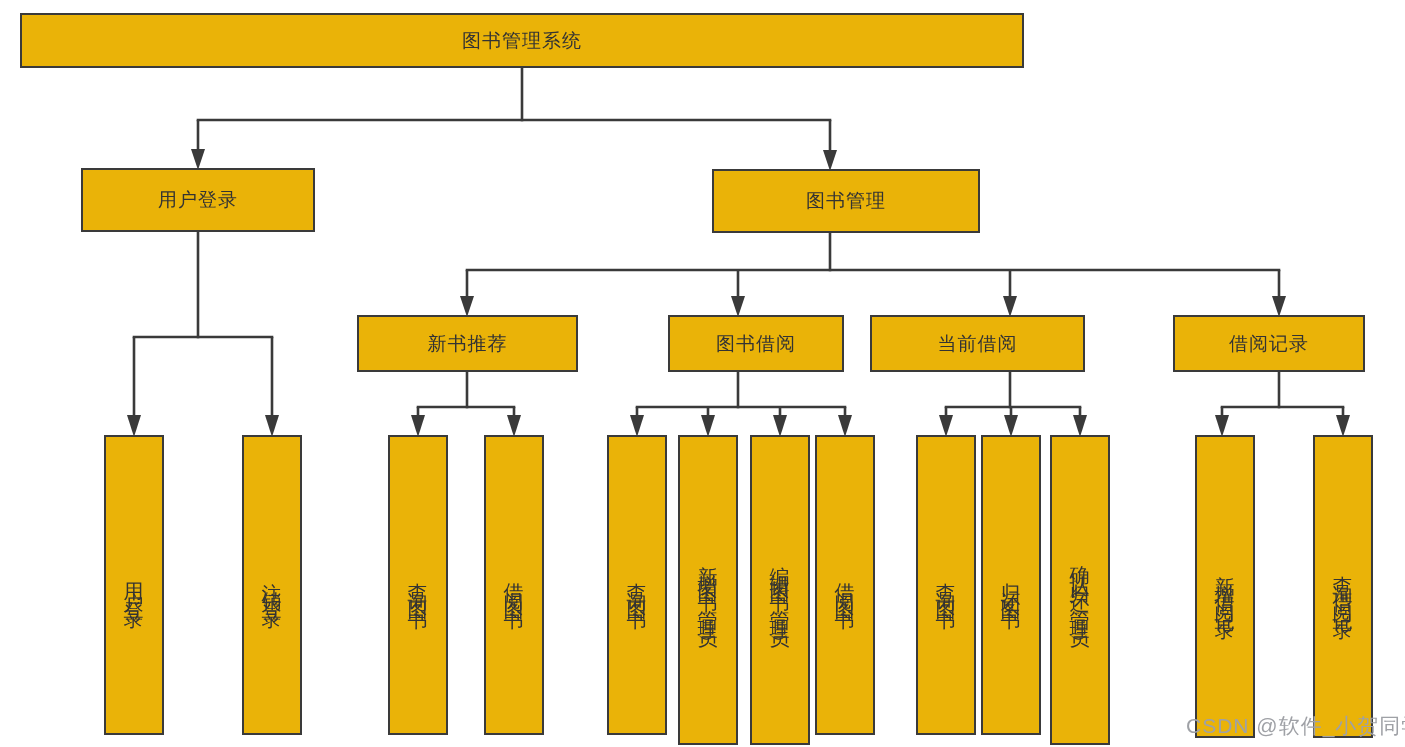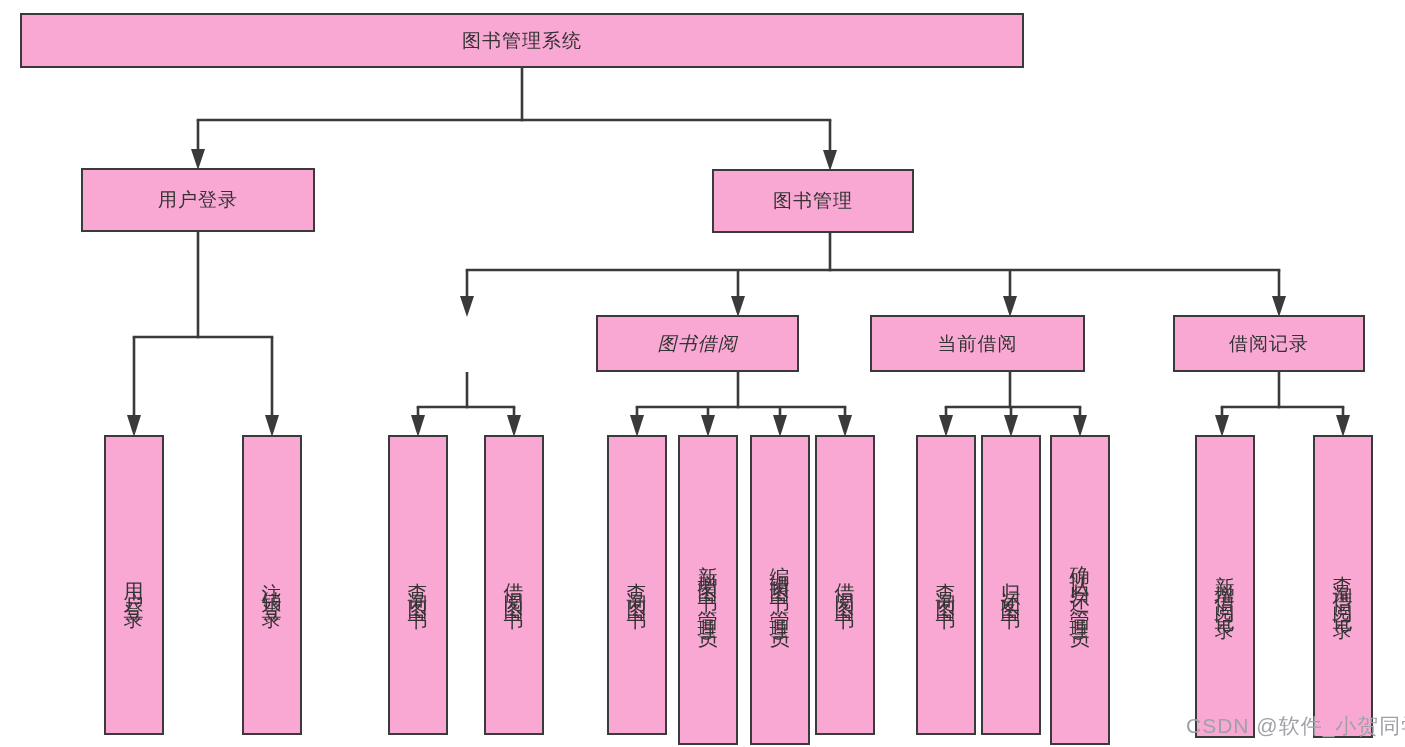--- a/index.html
+++ b/index.html
@@ -17,21 +17,21 @@
   }
   svg.connectors {
     position: absolute;
     left: 0; top: 0;
     width: 1405px; height: 747px;
     z-index: 0;
   }
   .box {
     position: absolute;
     box-sizing: border-box;
-    background: #f9a8d4;
+    background: #eab308;
     border: 2.5px solid #3a3a3a;
     color: #333333;
     display: flex;
     align-items: center;
     justify-content: center;
     z-index: 1;
   }
   .hlabel {
     font-size: 19px;
     letter-spacing: 1px;
@@ -42,23 +42,23 @@
     writing-mode: vertical-rl;
     text-orientation: mixed;
     font-size: 20px;
     line-height: 1;
     letter-spacing: 9px;
     white-space: nowrap;
   }
   
   #n-root  { left: 20px;   top: 13px;  width: 1004px; height: 55px; }
   #n-login { left: 81px;   top: 168px; width: 234px;  height: 64px; }
-  #n-mgmt  { left: 712px;  top: 169px; width: 202px;  height: 64px; }
+  #n-mgmt  { left: 712px;  top: 169px; width: 268px;  height: 64px; }
   #n-l3-1  { left: 357px;  top: 315px; width: 221px;  height: 57px; }
-  #n-l3-2  { left: 596px;  top: 315px; width: 203px;  height: 57px; font-style: italic; }
+  #n-l3-2  { left: 668px;  top: 315px; width: 176px;  height: 57px; }
   #n-l3-3  { left: 870px;  top: 315px; width: 215px;  height: 57px; }
   #n-l3-4  { left: 1173px; top: 315px; width: 192px;  height: 57px; }
   #lf1  { left: 104px;  height: 300px; }
   #lf2  { left: 242px;  height: 300px; }
   #lf3  { left: 388px;  height: 300px; }
   #lf4  { left: 484px;  height: 300px; }
   #lf5  { left: 607px;  height: 300px; }
   #lf6  { left: 678px;  height: 310px; }
   #lf7  { left: 750px;  height: 310px; }
   #lf8  { left: 815px;  height: 300px; }
@@ -149,20 +149,23 @@
     <span class="hlabel">图书管理系统</span>
   </div>
 
   <div class="box" id="n-login">
     <span class="hlabel">用户登录</span>
   </div>
   <div class="box" id="n-mgmt">
     <span class="hlabel">图书管理</span>
   </div>
 
+  <div class="box" id="n-l3-1">
+    <span class="hlabel">新书推荐</span>
+  </div>
   <div class="box" id="n-l3-2">
     <span class="hlabel">图书借阅</span>
   </div>
   <div class="box" id="n-l3-3">
     <span class="hlabel">当前借阅</span>
   </div>
   <div class="box" id="n-l3-4">
     <span class="hlabel">借阅记录</span>
   </div>
 

